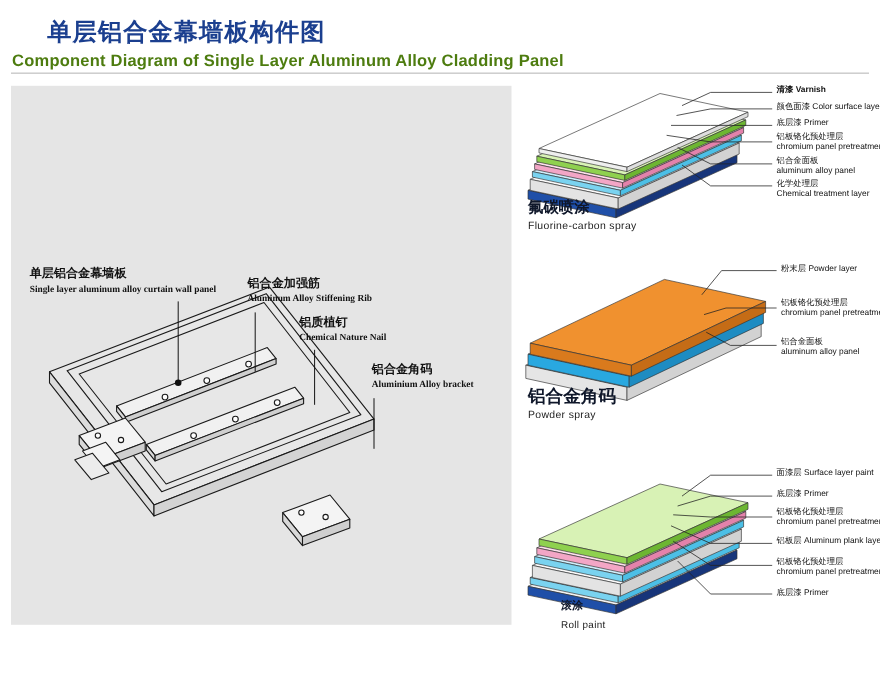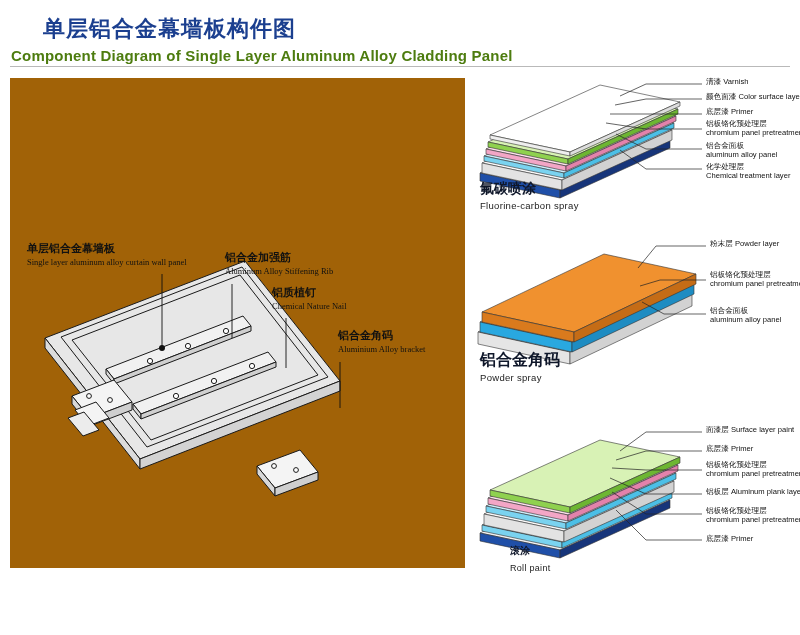--- a/index.html
+++ b/index.html
@@ -25,26 +25,26 @@
     font-size:15px;font-weight:bold;color:#4d7c0f;
     letter-spacing:.2px;
   }
   .rule{
     position:absolute;left:10px;top:66px;width:780px;height:1px;background:#b9b9b9;
   }
 
   
   .left-panel{
     position:absolute;left:10px;top:78px;width:455px;height:490px;
-    background:#a16207;
+    background:#e5e5e5;
   }
 
   .lbl{position:absolute;color:#111;}
   .lbl .cn{font-size:11px;font-weight:bold;font-family:"DejaVu Sans","Liberation Sans",sans-serif;white-space:nowrap;}
-  .lbl .en{font-size:8.5px;font-weight:normal;font-family:"Liberation Serif",serif;white-space:nowrap;margin-top:1px;}
+  .lbl .en{font-size:8.5px;font-weight:bold;font-family:"Liberation Serif",serif;white-space:nowrap;margin-top:1px;}
 
   
   .rblock{position:absolute;}
   .rtitle-cn{
     font-size:14px;font-weight:bold;color:#0f172a;
     font-family:"DejaVu Sans","Liberation Sans",sans-serif;white-space:nowrap;
   }
   .rtitle-en{
     font-size:9.5px;color:#222;font-family:"Liberation Sans",sans-serif;
     white-space:nowrap;margin-top:2px;letter-spacing:.3px;
@@ -174,21 +174,21 @@
       <g stroke="#222" stroke-width="0.7" fill="none">
         <path d="M150,28 L176,16 L232,16"></path>
         <path d="M145,37 L176,31 L232,31"></path>
         <path d="M140,46 L176,46 L232,46"></path>
         <path d="M136,55 L176,61 L232,61"></path>
         <path d="M146,66 L176,81 L232,81"></path>
         <path d="M150,82 L176,101 L232,101"></path>
       </g>
     </svg>
 
-    <div class="callout" style="left:236px;top:9px;">
+    <div class="callout" style="left:236px;top:9px;font-weight:bold;">
       <span class="cn">清漆</span>
       <span>Varnish</span>
     </div>
     <div class="callout" style="left:236px;top:24px;">
       <span class="cn">颜色面漆</span>
       <span>Color surface layer paint</span>
     </div>
     <div class="callout" style="left:236px;top:39px;">
       <span class="cn">底层漆</span>
       <span>Primer</span>

